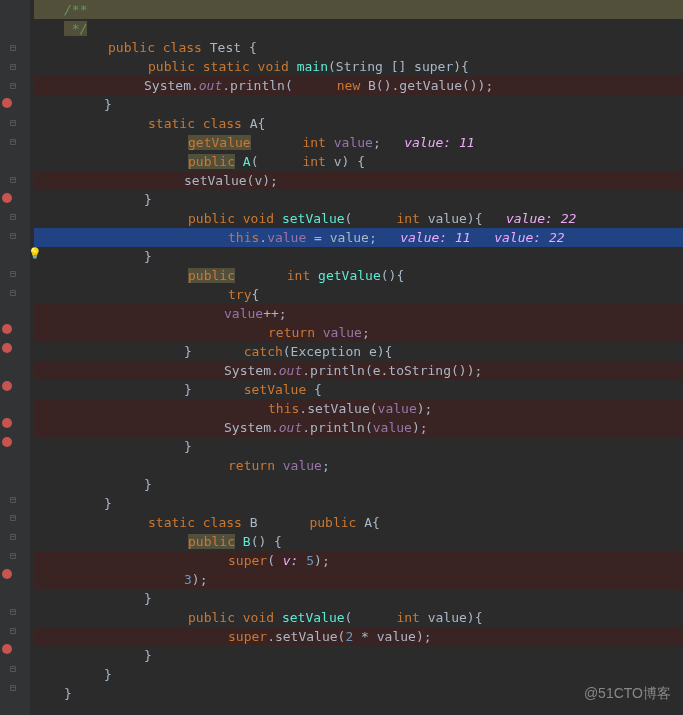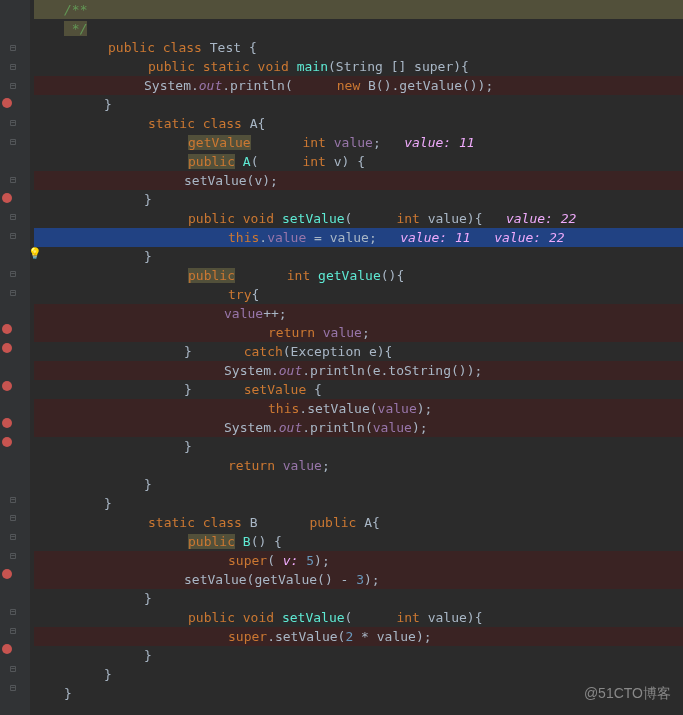--- a/index.html
+++ b/index.html
@@ -217,21 +217,21 @@
     <div class="line"><span class="i4 indent"></span><span>} </span><span class="kw">setValue </span><span>{</span></div>
     <div class="line bp-line"><span class="i5 indent"></span><span class="kw">this</span><span>.setValue(</span><span class="field">value</span><span>);</span></div>
     <div class="line bp-line"><span class="i5 indent"></span><span>System.</span><span class="field-static">out</span><span>.println(</span><span class="field">value</span><span>);</span></div>
     <div class="line"><span class="i4 indent"></span><span>}</span></div>
     <div class="line"><span class="i4 indent"></span><span class="kw">return </span><span class="field">value</span><span>;</span></div>
     <div class="line"><span class="i3 indent"></span><span>}</span></div>
     <div class="line"><span class="i2 indent"></span><span>}</span></div>
     <div class="line"><span class="i2 indent"></span><span class="kw">static class </span><span>B</span><span class="kw"> public </span><span>A</span><span>{</span></div>
     <div class="line"><span class="i3 indent"></span><span class="kw hl-warn">public</span><span> </span><span class="method">B</span><span>() {</span></div>
     <div class="line bp-line"><span class="i4 indent"></span><span class="kw">super</span><span>( </span><span class="inlay">v: </span><span class="num">5</span><span>);</span></div>
-    <div class="line bp-line"><span class="i4 indent"></span><span>setValue(getValue() - </span><span class="num">3</span><span>);</span></div>
+    <div class="line bp-line"><span class="i4 indent"></span><span class="num">3</span><span>);</span></div>
     <div class="line"><span class="i3 indent"></span><span>}</span></div>
     <div class="line"><span class="i3 indent"></span><span class="kw">public void </span><span class="method">setValue</span><span>(</span><span class="kw">int </span><span>value){</span></div>
     <div class="line bp-line"><span class="i4 indent"></span><span class="kw">super</span><span>.setValue(</span><span class="num">2</span><span> * </span><span>value</span><span>);</span></div>
     <div class="line"><span class="i3 indent"></span><span>}</span></div>
     <div class="line"><span class="i2 indent"></span><span>}</span></div>
     <div class="line"><span class="i1 indent"></span><span>}</span></div>
   </div>
 </div>
 
 <div class="watermark">@51CTO博客</div>

